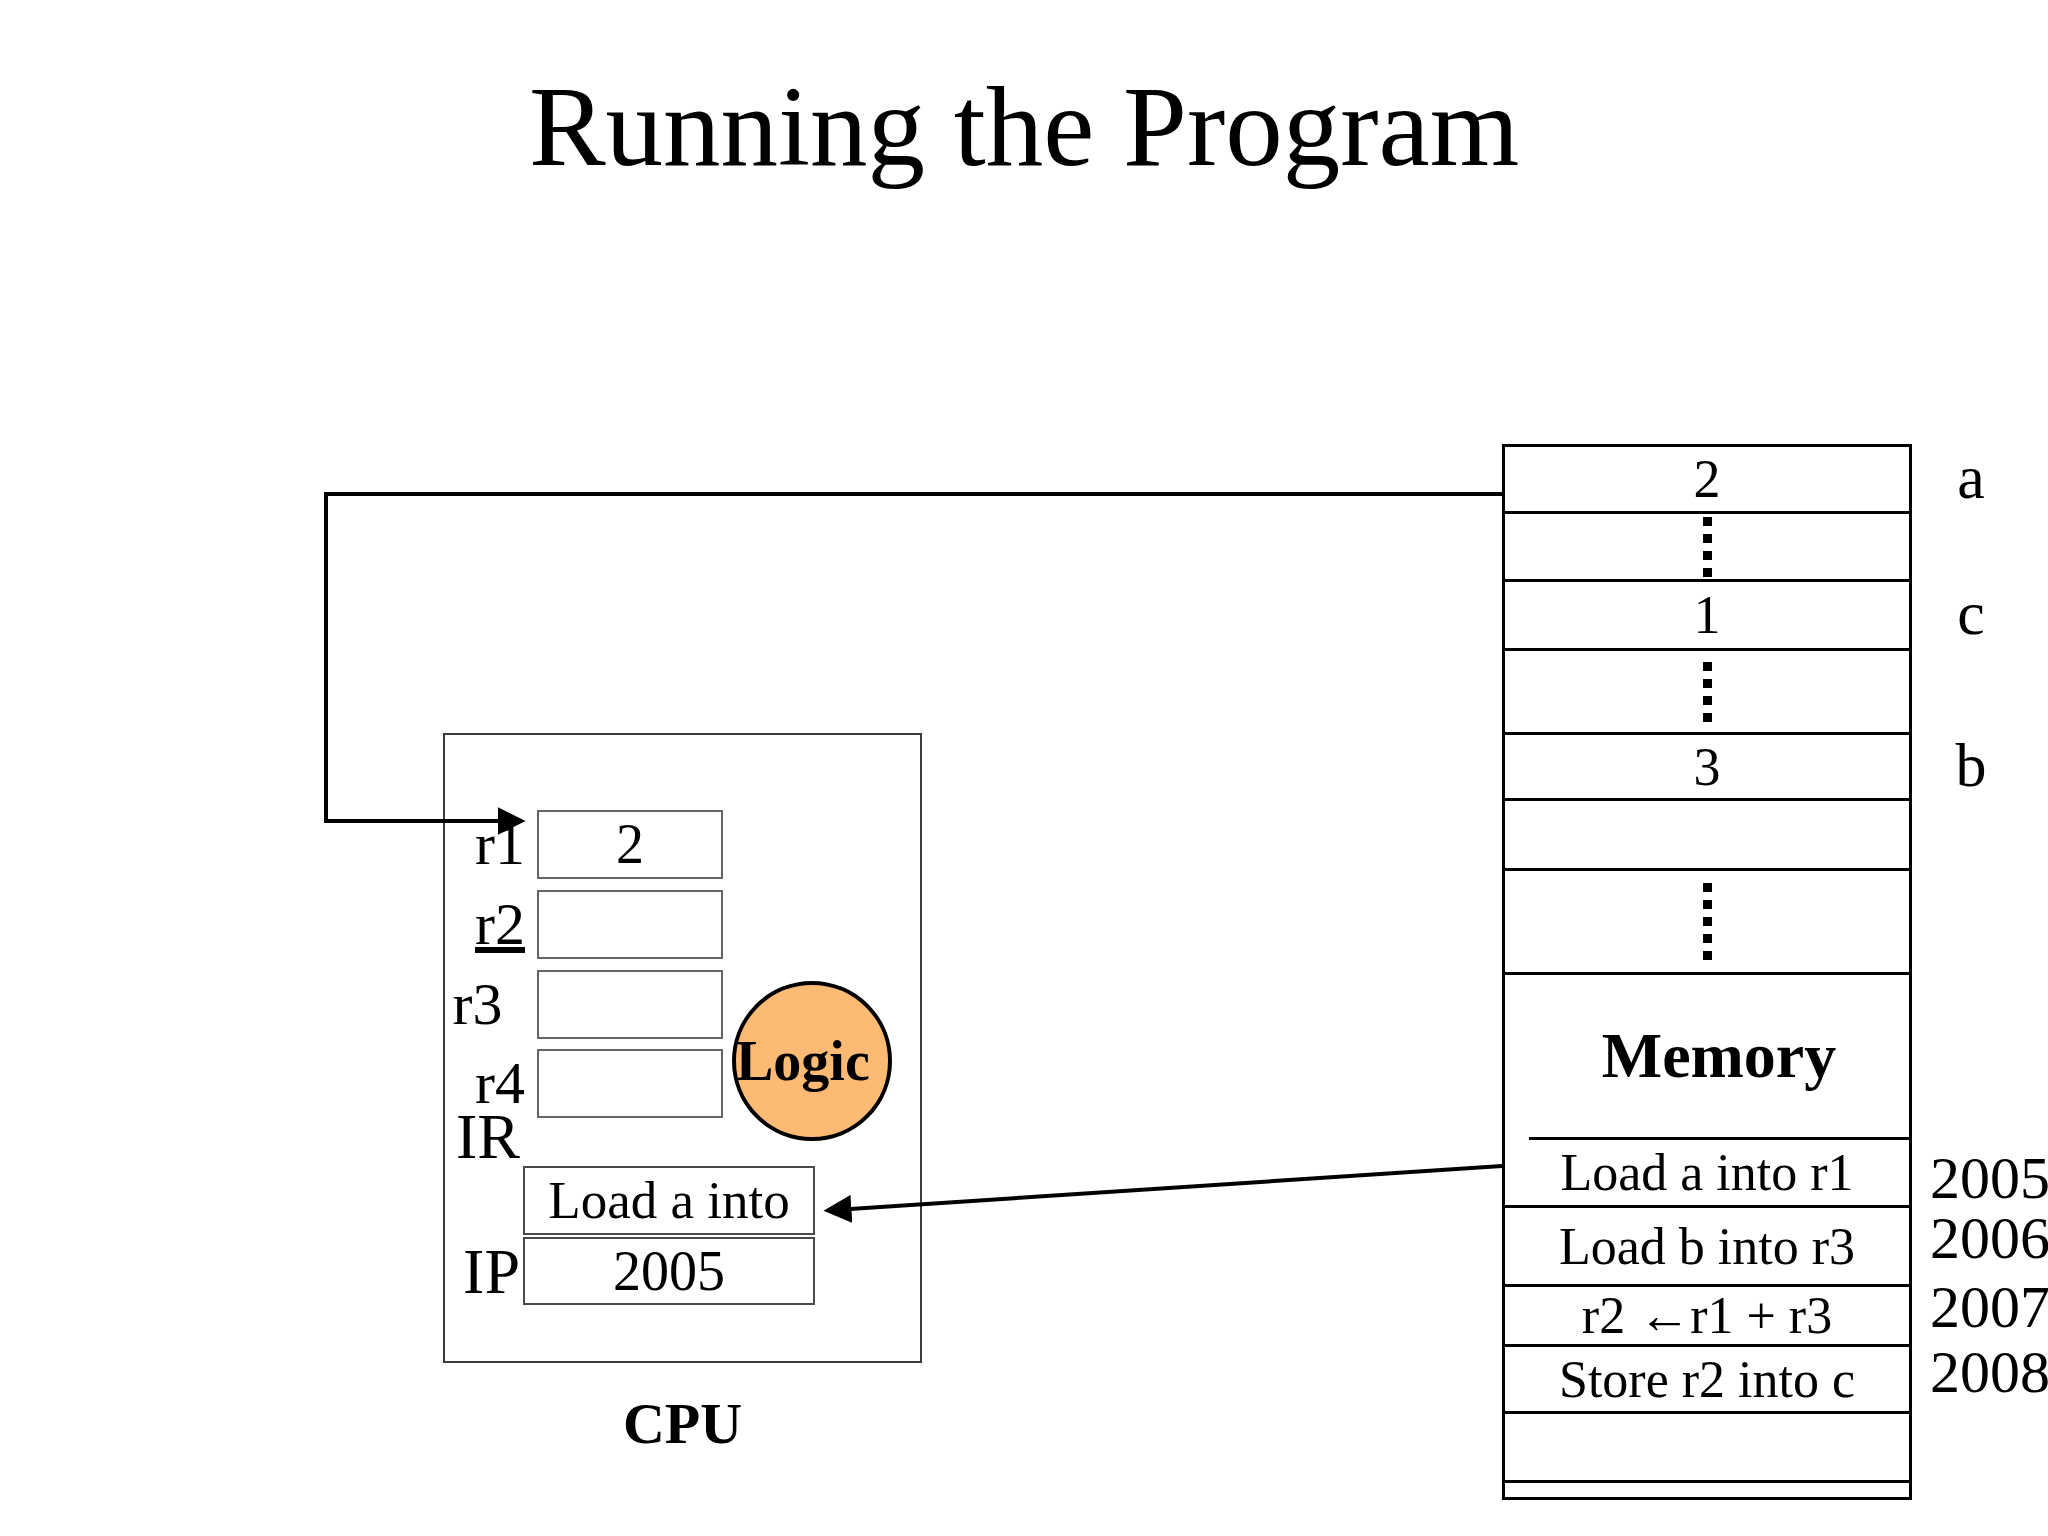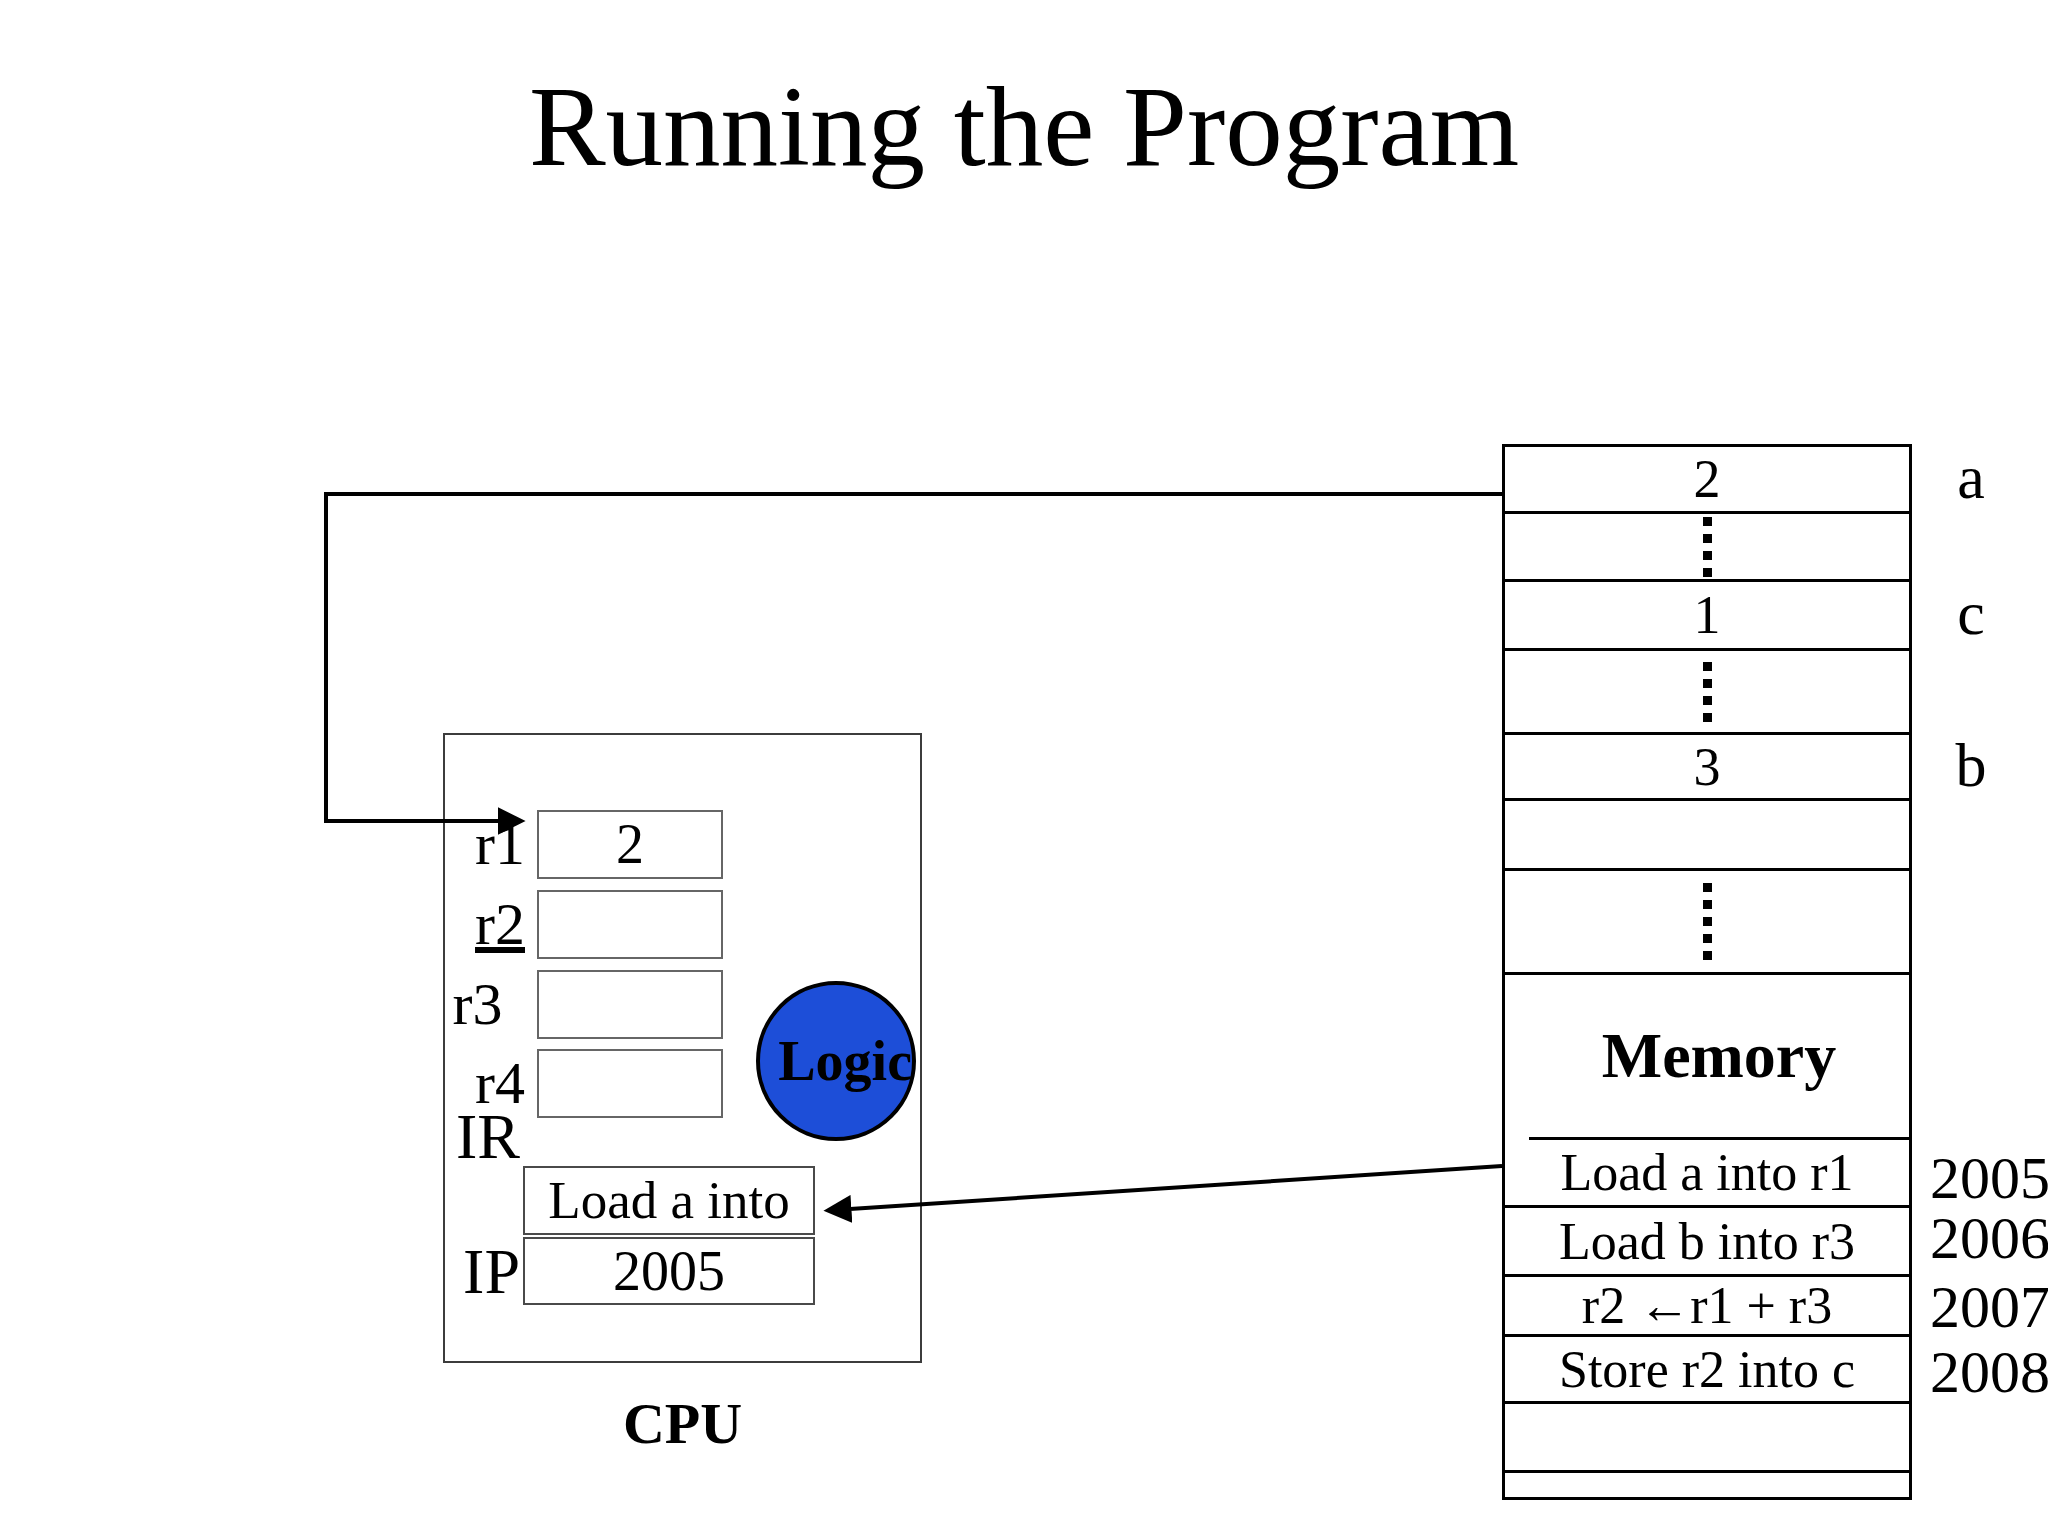--- a/index.html
+++ b/index.html
@@ -8,23 +8,23 @@
   .abs{position:absolute;}
 
   
   #title{left:0;top:52px;width:2048px;text-align:center;font-size:115px;line-height:1.3;}
 
   
   #cpu-box{left:443px;top:733px;width:479px;height:630px;border:2px solid #3c3c3c;box-sizing:border-box;}
   .reg-label{width:95px;text-align:right;font-size:60px;line-height:69px;}
   .reg-box{left:537px;width:186px;height:69px;border:2px solid #666;box-sizing:border-box;
            text-align:center;font-size:56px;line-height:65px;background:#fff;}
-  #logic-circle{left:756px;top:981px;width:160px;height:160px;border:4px solid #000;border-radius:50%;
-                box-sizing:border-box;display:flex;align-items:center;justify-content:flex-end;
-                font-size:56px;font-weight:bold;background:#1d4ed8;}
+  #logic-circle{left:732px;top:981px;width:160px;height:160px;border:4px solid #000;border-radius:50%;
+                box-sizing:border-box;display:flex;align-items:center;justify-content:flex-start;
+                font-size:56px;font-weight:bold;background:#fdba74;}
   .sreg-label{width:95px;text-align:right;font-size:64px;}
   .sreg-box{left:523px;width:292px;border:2px solid #4a4a4a;box-sizing:border-box;text-align:center;background:#fff;}
   #ir-box{top:1166px;height:69px;font-size:53px;line-height:65px;}
   #ip-box{top:1237px;height:68px;font-size:56px;line-height:64px;}
   #cpu-caption{left:443px;top:1390px;width:479px;text-align:center;font-size:58px;font-weight:bold;}
 
   
   #memory-box{left:1502px;top:444px;width:410px;height:1056px;border:3px solid #000;box-sizing:border-box;
               display:flex;flex-direction:column;background:#fff;}
   .mem-row{box-sizing:border-box;border-bottom:3px solid #000;display:flex;align-items:center;justify-content:center;
@@ -98,21 +98,21 @@
       <span class="vdots">
           <i class="dot"></i>
           <i class="dot"></i>
           <i class="dot"></i>
           <i class="dot"></i>
           <i class="dot"></i>
         </span>
     </div>
     <div class="mem-row mtitle" style="height:165px;margin-left:24px;">Memory</div>
     <div class="mem-row instr" style="height:68px;">Load a into r1</div>
-    <div class="mem-row instr" style="height:69px;">Load b into r3</div>
+    <div class="mem-row instr" style="height:79px;">Load b into r3</div>
     <div class="mem-row instr" style="height:60px;">r2 ←r1 + r3</div>
     <div class="mem-row instr" style="height:67px;">Store r2 into c</div>
     <div class="mem-row" style="height:69px;"></div>
     <div class="mem-row" style="height:16px;"></div>
   </div>
 
   <div class="abs side-label" style="top:437px;">a</div>
   <div class="abs side-label" style="top:573px;">c</div>
   <div class="abs side-label" style="top:725px;">b</div>
 

